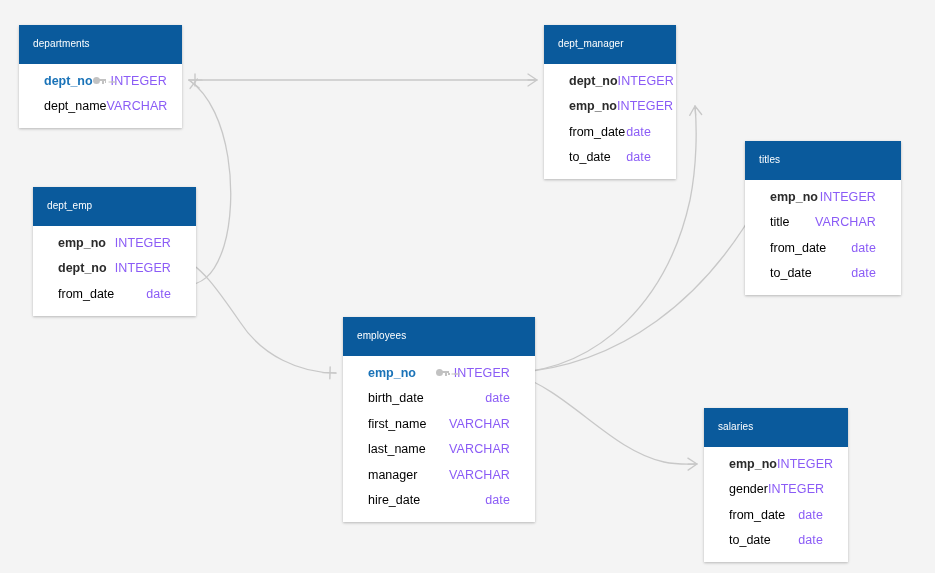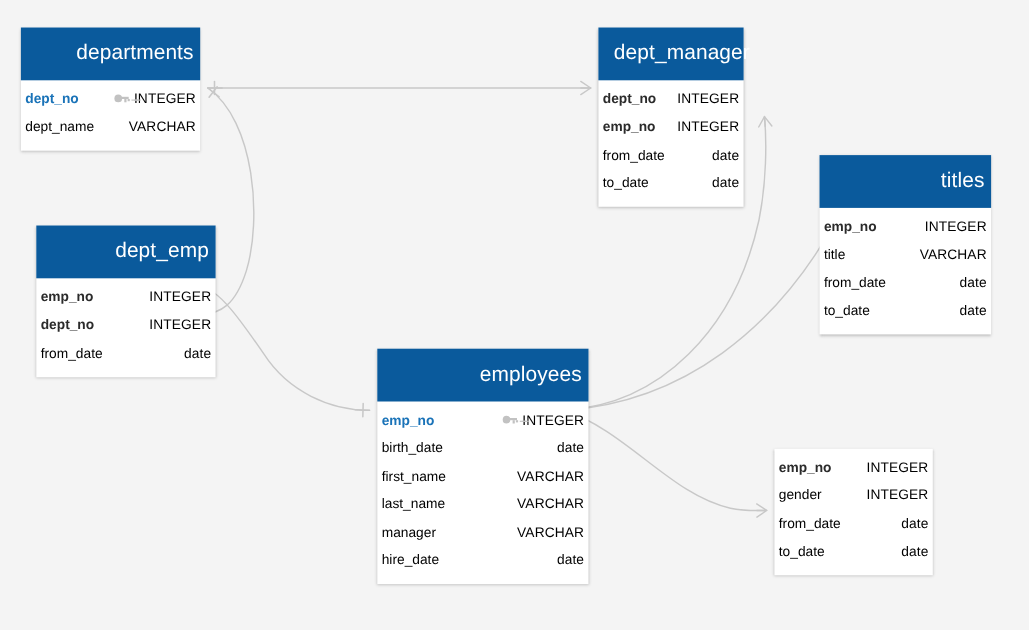--- a/index.html
+++ b/index.html
@@ -38,37 +38,36 @@
   .entity {
     position: absolute;
     z-index: 2;
     background: #ffffff;
     box-shadow: 0 1px 3px rgba(0,0,0,0.16), 0 1px 2px rgba(0,0,0,0.10);
   }
 
   .entity-header {
     background: #0a5a9c;
     color: #ffffff;
-    font-size: 19px;
+    font-size: 10px;
     line-height: 1;
     padding: 14px 6px 15px 14px;
     letter-spacing: 0.1px;
     white-space: nowrap;
-    text-align: right;
   }
 
   .entity-body {
     padding: 4px 0 9px 0;
   }
 
   .field {
     display: flex;
     align-items: center;
     justify-content: space-between;
-    padding: 0 4px;
+    padding: 0 25px;
     height: 25.5px;
     white-space: nowrap;
   }
 
   .field-name {
     font-size: 12.5px;
     color: #000000;
   }
   .field.pk .field-name {
     color: #1a73b8;
@@ -80,21 +79,21 @@
   }
 
   .field-right {
     display: flex;
     align-items: center;
     gap: 5px;
   }
 
   .field-type {
     font-size: 12.5px;
-    color: #000000;
+    color: #8b5cf6;
     letter-spacing: 0.1px;
   }
 
   .key-icon {
     display: inline-block;
     width: 13px;
     height: 9px;
     position: relative;
     flex: none;
   }
@@ -272,21 +271,21 @@
             </span>
           </div>
           <div class="field">
             <span class="field-name">to_date</span>
             <span class="field-right">
               <span class="field-type">date</span>
             </span>
           </div>
         </div>
       </div>
-      <div class="entity" style="left: 33px; top: 205px; width: 163px;">
+      <div class="entity" style="left: 33px; top: 187px; width: 163px;">
         <div class="entity-header">dept_emp</div>
         <div class="entity-body">
           <div class="field fk">
             <span class="field-name">emp_no</span>
             <span class="field-right">
               <span class="field-type">INTEGER</span>
             </span>
           </div>
           <div class="field fk">
             <span class="field-name">dept_no</span>
@@ -341,20 +340,21 @@
           </div>
           <div class="field">
             <span class="field-name">hire_date</span>
             <span class="field-right">
               <span class="field-type">date</span>
             </span>
           </div>
         </div>
       </div>
       <div class="entity" style="left: 704px; top: 408px; width: 144px;">
+        <div class="entity-header">salaries</div>
         <div class="entity-body">
           <div class="field fk">
             <span class="field-name">emp_no</span>
             <span class="field-right">
               <span class="field-type">INTEGER</span>
             </span>
           </div>
           <div class="field">
             <span class="field-name">gender</span>
             <span class="field-right">

